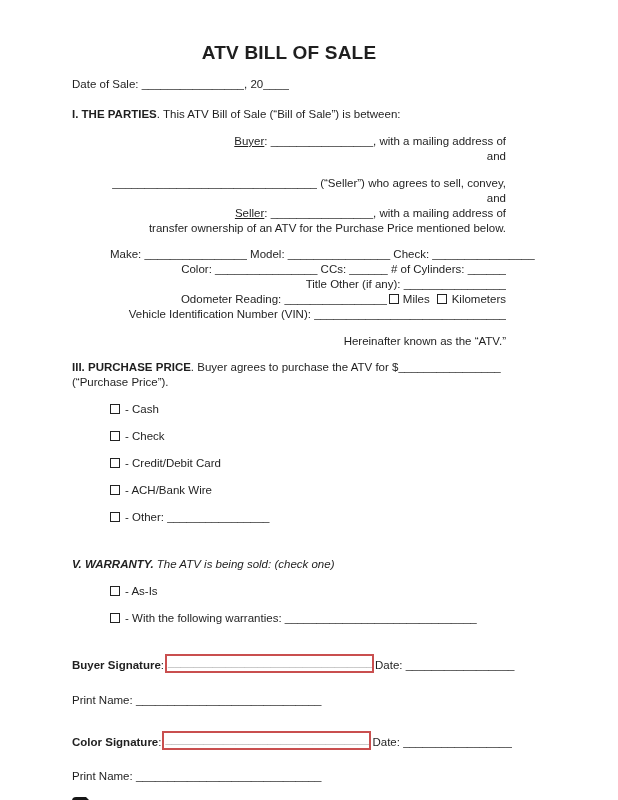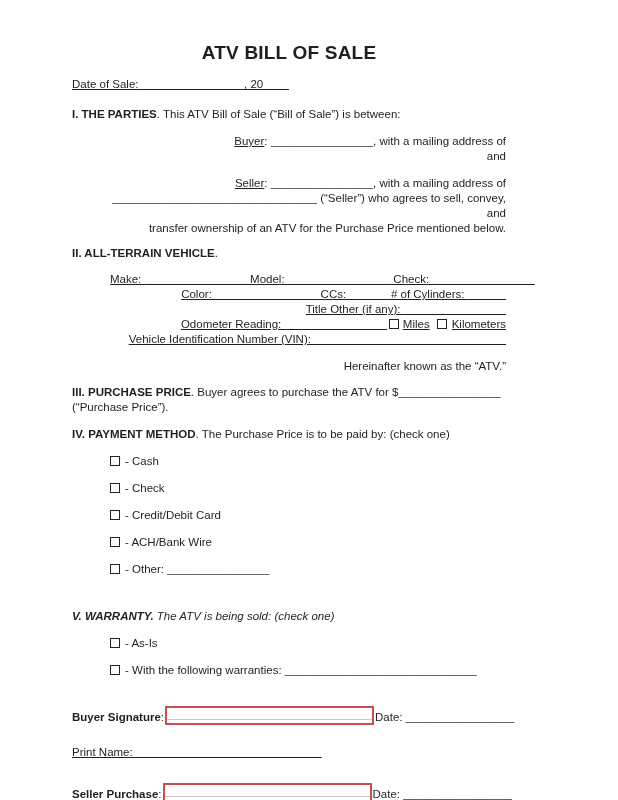--- a/index.html
+++ b/index.html
@@ -9,21 +9,21 @@
     font-family:"Liberation Sans", sans-serif;
     font-size:11.5px; line-height:15px; color:#1f1f1f;
     background:#ffffff; position:relative; overflow:hidden;
   }
   .title {
     margin:0 0 13px 0; text-align:center;
     font-size:19px; line-height:22px; font-weight:700; letter-spacing:.2px;
   }
   .b { font-weight:700; }
   .u { text-decoration:underline; }
-  .line { white-space:nowrap;text-decoration:underline; }
+  .line { white-space:nowrap; }
   .indent { padding-left:38px;text-align:right; }
   .mt10 { margin-top:10px; } .mt11 { margin-top:11px; } .mt12 { margin-top:12px; }
   .mt15 { margin-top:15px; } .mt16 { margin-top:32px;font-style:italic; }
   .mt17 { margin-top:17px; } .mt18 { margin-top:18px; }
   .mt23 { margin-top:23px; } .mt28 { margin-top:28px; }
   .checkbox {
     display:inline-block; width:8px; height:8px;
     border:1px solid #222; background:#fff;
     vertical-align:-1px; margin-right:5px;
   }
@@ -62,64 +62,62 @@
   <div class="line"><span>Date of Sale: </span><span>________________</span><span>, 20</span><span>____</span></div>
 
   <div class="mt15"><span class="b">I. THE PARTIES</span><span>. This ATV Bill of Sale (“Bill of Sale”) is between:</span></div>
 
   <div class="indent mt12">
     <div><span class="u">Buyer</span><span>: </span><span>________________</span><span>, with a mailing address of</span></div>
     <div>and</div>
   </div>
 
   <div class="indent mt12">
+    <div><span>________________________________</span><span> (“Seller”) who agrees to sell, convey, and</span></div>
     <div><span class="u">Seller</span><span>: </span><span>________________</span><span>, with a mailing address of</span></div>
-    <div><span>________________________________</span><span> (“Seller”) who agrees to sell, convey, and</span></div>
     <div>transfer ownership of an ATV for the Purchase Price mentioned below.</div>
   </div>
 
-  <div class="mt10"><span class="b">II. ALL-TERRAIN VEHICLE</span><span>.</span></div>
 
   <div class="indent mt11">
     <div class="line"><span>Make: </span><span>________________</span><span> Model: </span><span>________________</span><span> Check: </span><span>________________</span></div>
     <div class="line"><span>Color: </span><span>________________</span><span> CCs: </span><span>______</span><span> # of Cylinders: </span><span>______</span></div>
     <div class="line"><span>Title Other (if any): </span><span>________________</span></div>
     <div class="line"><span>Odometer Reading: </span><span>________________</span><span class="checkbox cb-inline"></span><span>Miles</span><span class="checkbox cb-gap"></span><span>Kilometers</span></div>
     <div class="line"><span>Vehicle Identification Number (VIN): </span><span>______________________________</span></div>
   </div>
 
   <div class="indent mt12">Hereinafter known as the “ATV.”</div>
 
   <div class="mt11">
     <div><span class="b">III. PURCHASE PRICE</span><span>. Buyer agrees to purchase the ATV for $</span><span>________________</span></div>
     <div>(“Purchase Price”).</div>
   </div>
 
-  <div class="mt12"><span class="b">IV. PAYMENT METHOD</span><span>. The Purchase Price is to be paid by: (check one)</span></div>
 
   <div>
     <div class="option"><span class="checkbox"></span><span>- Cash</span></div>
     <div class="option"><span class="checkbox"></span><span>- Check</span></div>
     <div class="option"><span class="checkbox"></span><span>- Credit/Debit Card</span></div>
     <div class="option"><span class="checkbox"></span><span>- ACH/Bank Wire</span></div>
     <div class="option"><span class="checkbox"></span><span>- Other: </span><span>________________</span></div>
   </div>
 
   <div class="mt16"><span class="b">V. WARRANTY.</span><span> The ATV is being sold: (check one)</span></div>
 
   <div>
     <div class="option"><span class="checkbox"></span><span>- As-Is</span></div>
     <div class="option"><span class="checkbox"></span><span>- With the following warranties: </span><span>______________________________</span></div>
   </div>
 
   <div class="sig-row mt28"><span class="b">Buyer Signature</span><span>:</span><span class="sig-field"><span class="sig-field-line">__________________________________</span></span><span>Date: </span><span>_________________</span></div>
 
   <div class="line mt18"><span>Print Name: </span><span>_____________________________</span></div>
 
-  <div class="sig-row mt23"><span class="b">Seller Purchase</span><span>:</span><span class="sig-field"><span class="sig-field-line">__________________________________</span></span><span>Date: </span><span>_________________</span></div>
+  <div class="sig-row mt23"><span class="b">Color Signature</span><span>:</span><span class="sig-field"><span class="sig-field-line">__________________________________</span></span><span>Date: </span><span>_________________</span></div>
 
   <div class="line mt17"><span>Print Name: </span><span>_____________________________</span></div>
 
   <div class="logo">
       <span class="logo-letter">e</span>
     </div>
 
 </div>
 
 </body></html>

